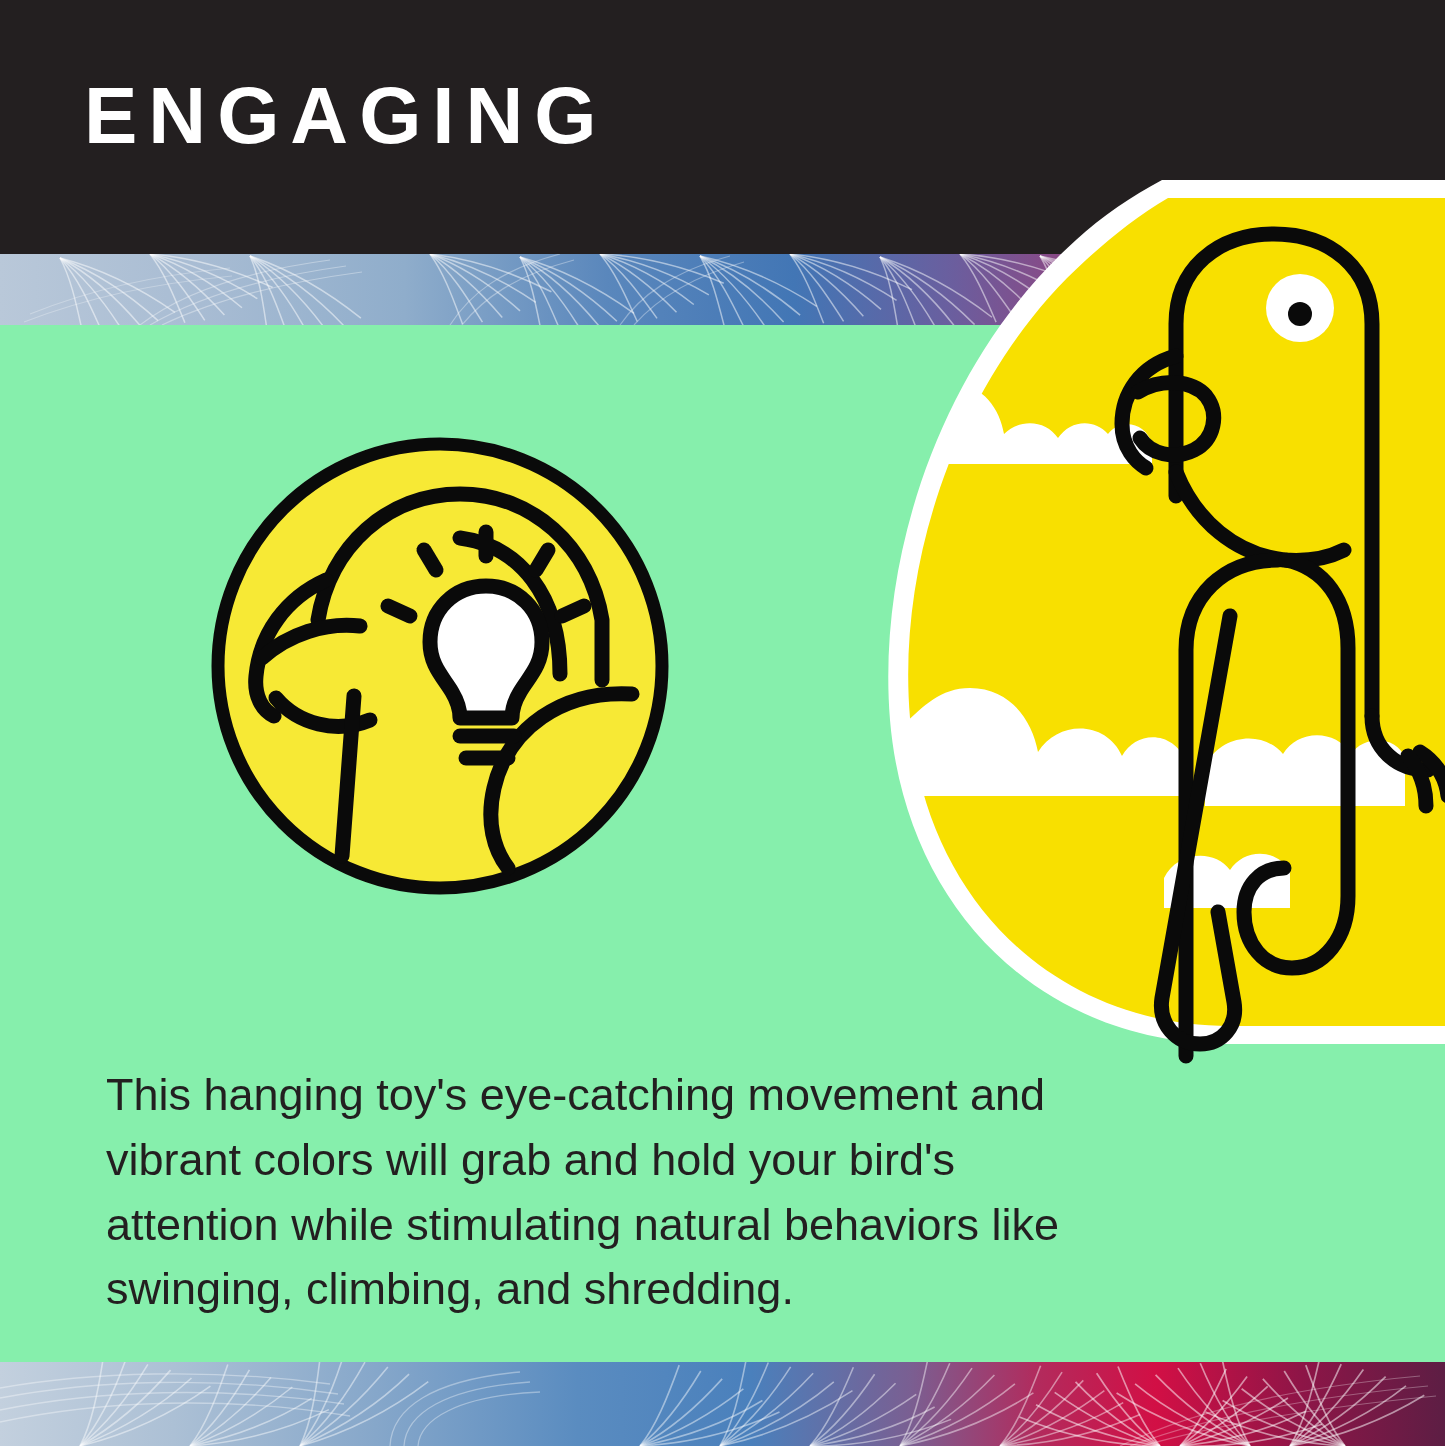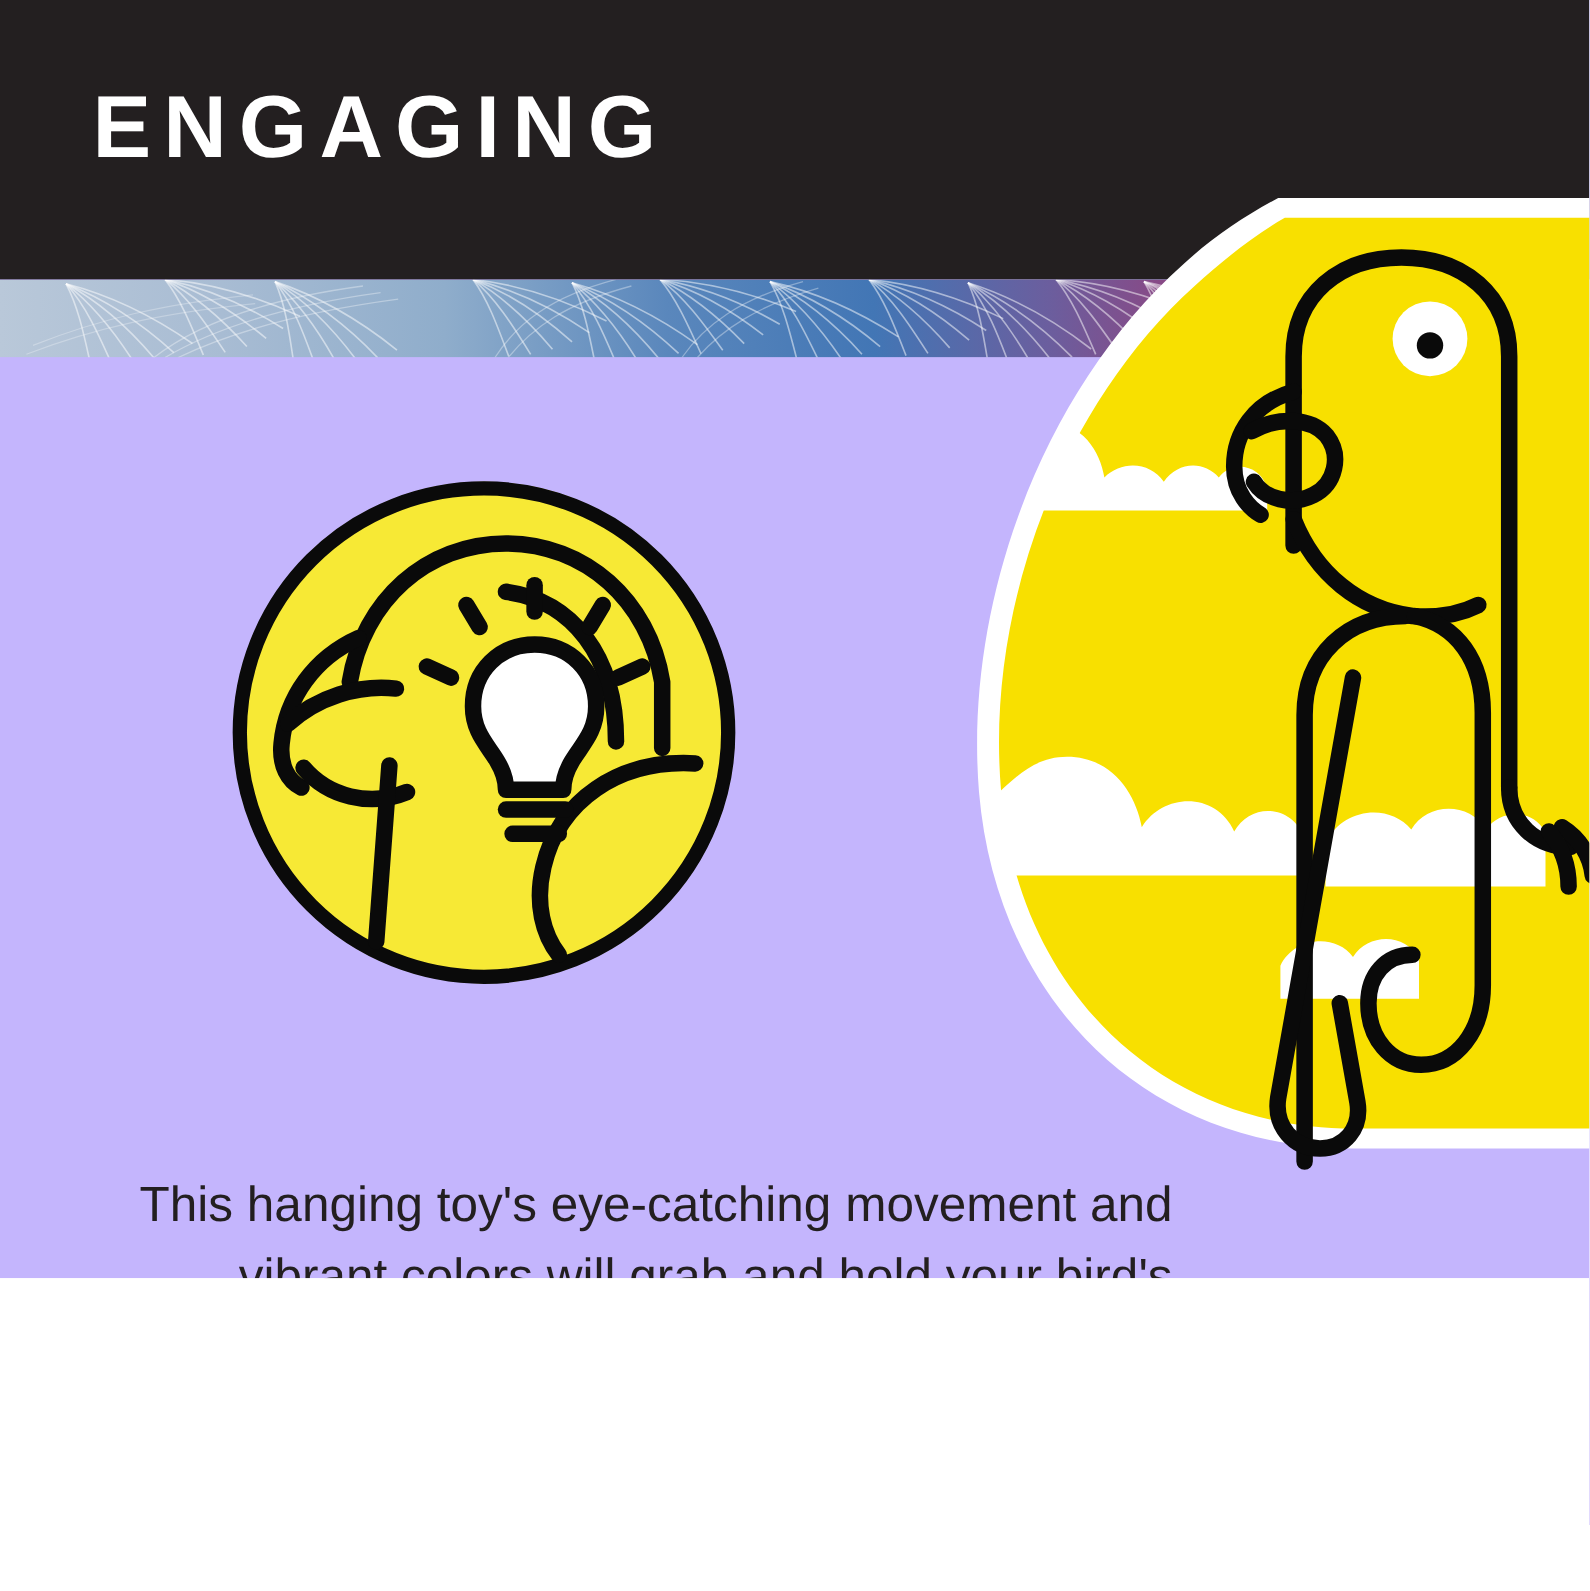--- a/index.html
+++ b/index.html
@@ -6,23 +6,23 @@
     margin: 0;
     padding: 0;
     background: #ffffff;
   }
   body {
     font-family: "Liberation Sans", sans-serif;
   }
   #page {
     position: relative;
     width: 1445px;
-    height: 1162px;
+    height: 1446px;
     overflow: hidden;
-    background: #c4b5fd;
+    background: #86efac;
   }
 
   
   .header-bar {
     position: absolute;
     left: 0; top: 0;
     width: 1445px;
     height: 254px;
     background: #231f20;
     z-index: 5;
@@ -85,21 +85,20 @@
     position: absolute;
     left: 106px;
     top: 1018px;
     width: 960px;
     font-size: 45px;
     line-height: 1.44;
     color: #231f20;
     font-weight: normal;
     font-family: "Liberation Sans", sans-serif;
     z-index: 3;
-    text-align: right;
   }
 </style>
 </head>
 <body>
 
 <div id="page">
 
   <div class="header-bar">
     <div class="header-title">ENGAGING</div>
   </div>

